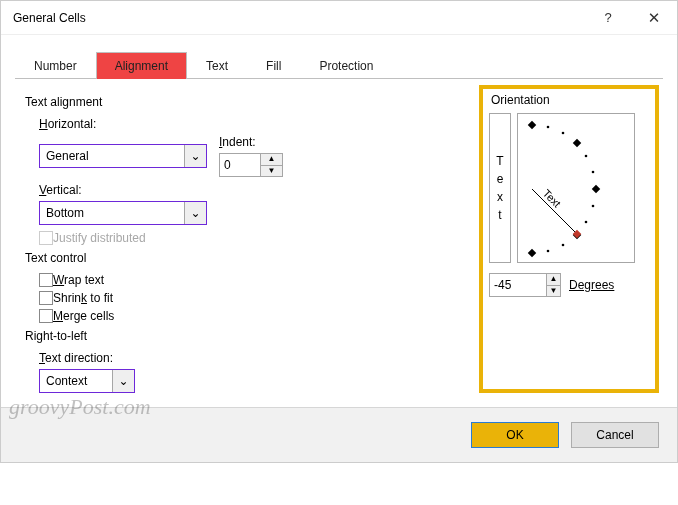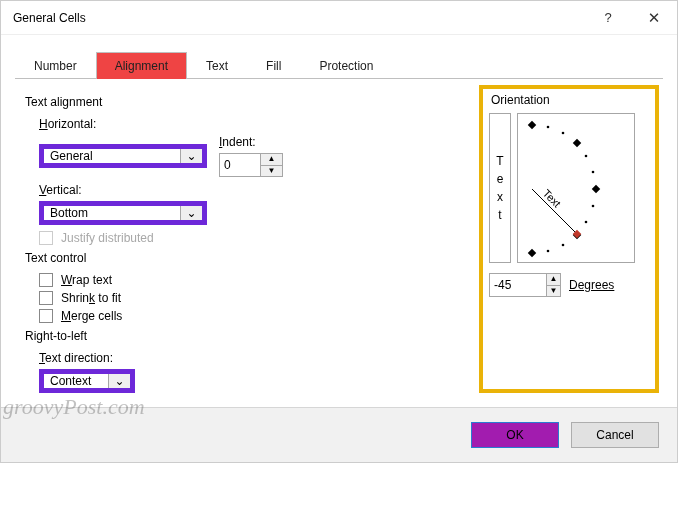--- a/index.html
+++ b/index.html
@@ -70,21 +70,21 @@
   .section-title { margin: 6px 0 8px 0; font-size: 12px; }
   .indent { margin-left: 14px; }
   .row { display: flex; align-items: center; gap: 12px; margin-bottom: 6px;}
   .field-label { font-size: 12px; margin-bottom: 4px; display:block; }
   .field-label .u { text-decoration: underline; }
   .combo {
     display: inline-flex;
     align-items: center;
     width: 168px;
     height: 24px;
-    border: 5px solid #6d28d9;
+    border: 1px solid #6d28d9;
     background: #fff;
     padding: 0 0 0 6px;
     font-size: 12px;
   }
   .combo .val { flex:1; }
   .combo .caret {
     width: 22px;
     height: 100%;
     border-left: 1px solid #a6a6a6;
     background: #efefef;
@@ -102,21 +102,21 @@
     outline:none;
   }
   .spinner .spin-btns {
     width:22px; border-left:1px solid #a6a6a6;
     display:flex; flex-direction:column;
     background:#efefef;
   }
   .spinner .sb { flex:1; display:flex; align-items:center; justify-content:center; font-size:8px; line-height:1; }
   .spinner .sb + .sb { border-top:1px solid #a6a6a6;}
   .checkbox {
-    display:flex; align-items:center; gap:8px;
+    display:flex; align-items:center; 
     margin: 4px 0;
     font-size:12px;
   }
   .checkbox .box {
     width:14px; height:14px; border:1px solid #888; background:#fff;
   }
   .checkbox.disabled { color:#a8a8a8; }
   .checkbox.disabled .box { border-color:#ccc; }
   .checkbox .u { text-decoration: underline; }
 
@@ -153,25 +153,25 @@
     padding: 14px 18px;
     display:flex; justify-content:flex-end; gap:12px;
   }
   .btn {
     min-width: 88px; height:26px;
     border:1px solid #adadad;
     background:#e1e1e1;
     display:flex; align-items:center; justify-content:center;
     font-size:12px;
   }
-  .btn.primary { border:1px solid #2a7bd1; background:#a21caf; }
+  .btn.primary { border:1px solid #2a7bd1; background:#eab308; }
 
   .watermark {
     position:absolute;
-    left:2px; bottom:42px;
+    left:8px; bottom:42px;
     font-family: Georgia, 'Times New Roman', serif;
     font-style: italic;
     font-size: 22px;
     color: rgba(80,80,80,0.35);
     pointer-events:none;
   }
   .window { position:relative; }
 </style>
 </head>
 <body>

